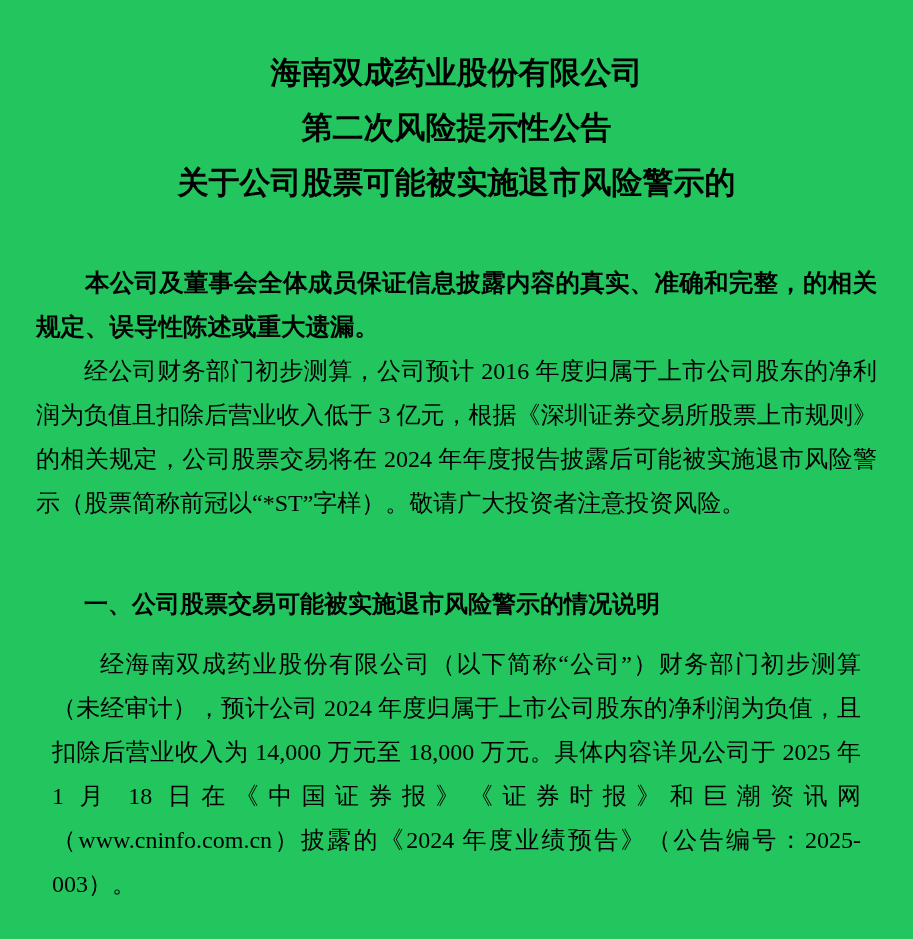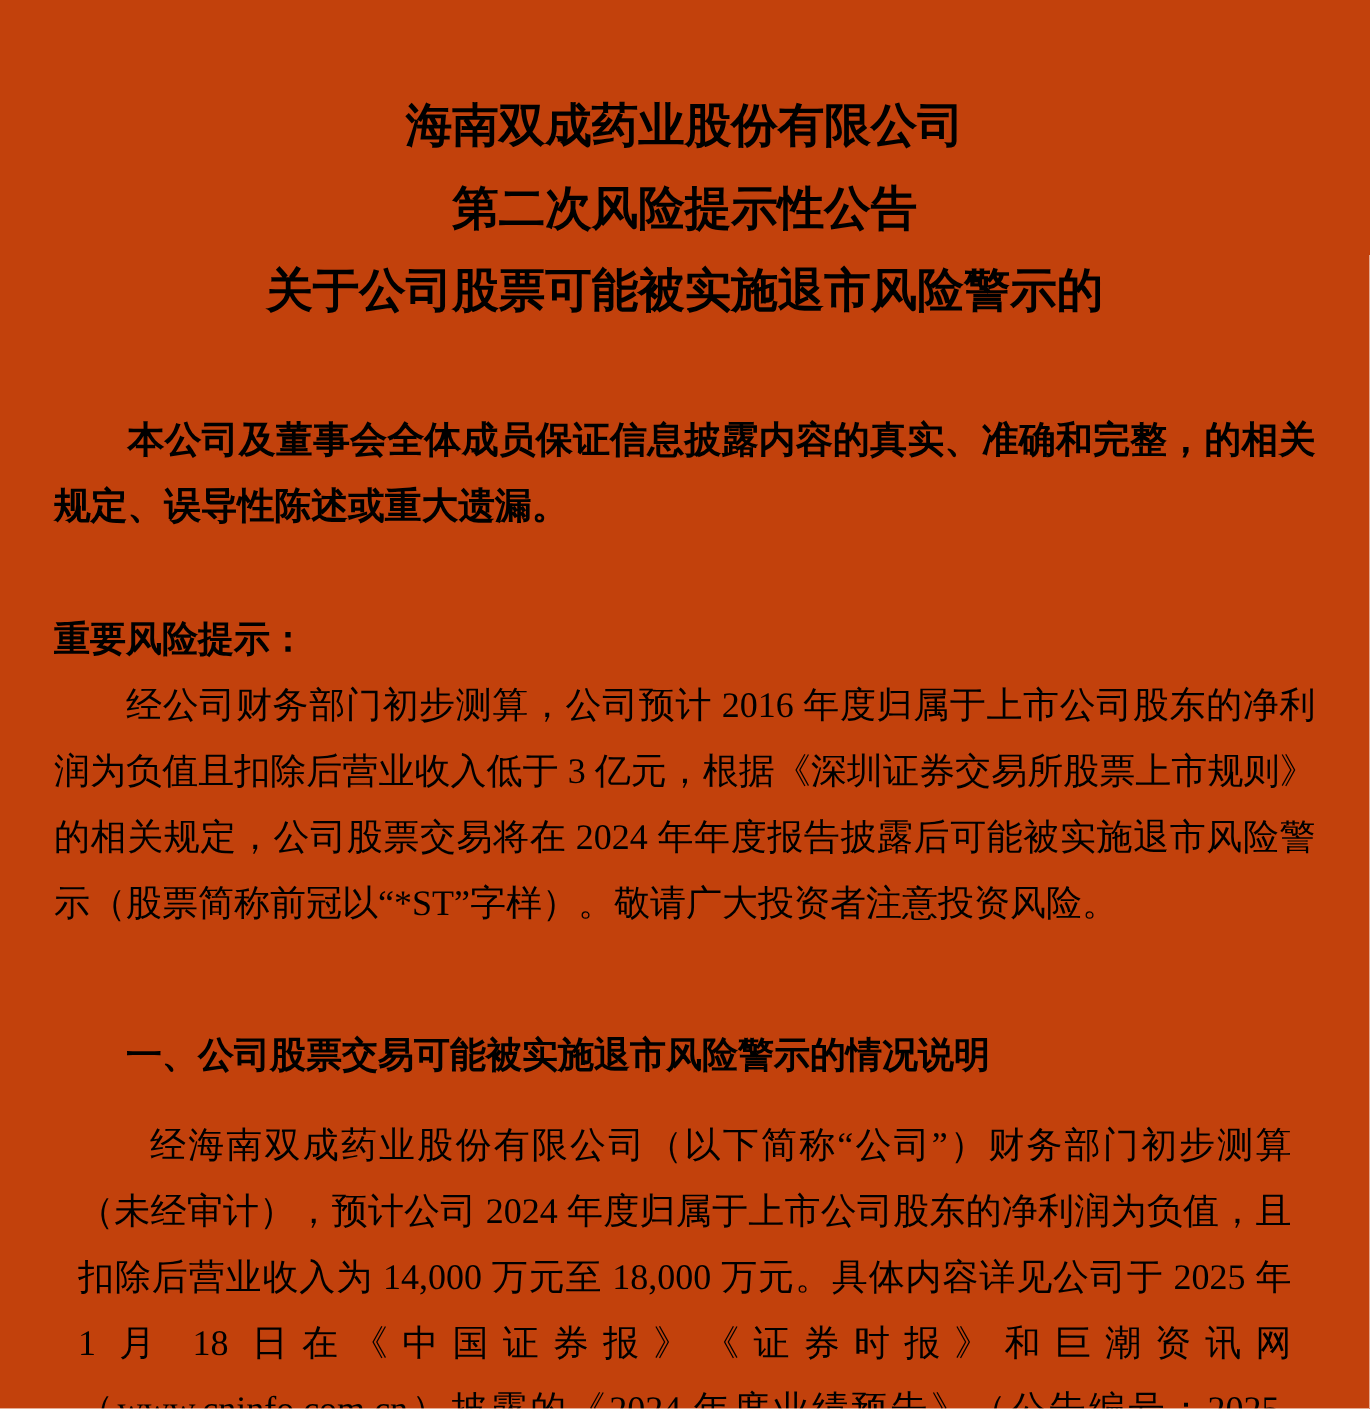--- a/index.html
+++ b/index.html
@@ -5,22 +5,22 @@
   html, body {
     margin: 0;
     padding: 0;
     background: #ffffff;
   }
   .page {
     position: relative;
     width: 913px;
     height: 939px;
     box-sizing: border-box;
-    padding: 15px 36px;
-    background: #c2410c;
+    padding: 4px 36px;
+    background: #22c55e;
     color: #000000;
     overflow: hidden;
     font-family: "Liberation Serif", "DejaVu Serif", serif;
   }
   .title-block {
     margin-top: 41px;
     text-align: center;
     font-weight: bold;
     font-size: 31px;
     line-height: 55px;
@@ -73,21 +73,20 @@
 <div class="page">
 
   <div class="title-block">
     <div class="title-line">海南双成药业股份有限公司</div>
     <div class="title-line">第二次风险提示性公告</div>
     <div class="title-line">关于公司股票可能被实施退市风险警示的</div>
   </div>
 
   <p class="disclaimer">本公司及董事会全体成员保证信息披露内容的真实、准确和完整，的相关规定、误导性陈述或重大遗漏。</p>
 
-  <p class="notice-label">重要风险提示：</p>
 
   <p class="notice-body">经公司财务部门初步测算，公司预计 2016 年度归属于上市公司股东的净利润为负值且扣除后营业收入低于 3 亿元，根据《深圳证券交易所股票上市规则》的相关规定，公司股票交易将在 2024 年年度报告披露后可能被实施退市风险警示（股票简称前冠以“*ST”字样）。敬请广大投资者注意投资风险。</p>
 
   <p class="section-heading">一、公司股票交易可能被实施退市风险警示的情况说明</p>
 
   <p class="section-para">经海南双成药业股份有限公司（以下简称“公司”）财务部门初步测算（未经审计），预计公司 2024 年度归属于上市公司股东的净利润为负值，且扣除后营业收入为 14,000 万元至 18,000 万元。具体内容详见公司于 2025 年 1 月 18 日在《中国证券报》《证券时报》和巨潮资讯网（www.cninfo.com.cn）披露的《2024 年度业绩预告》（公告编号：2025-003）。</p>
 
 </div>
 
 </body></html>

